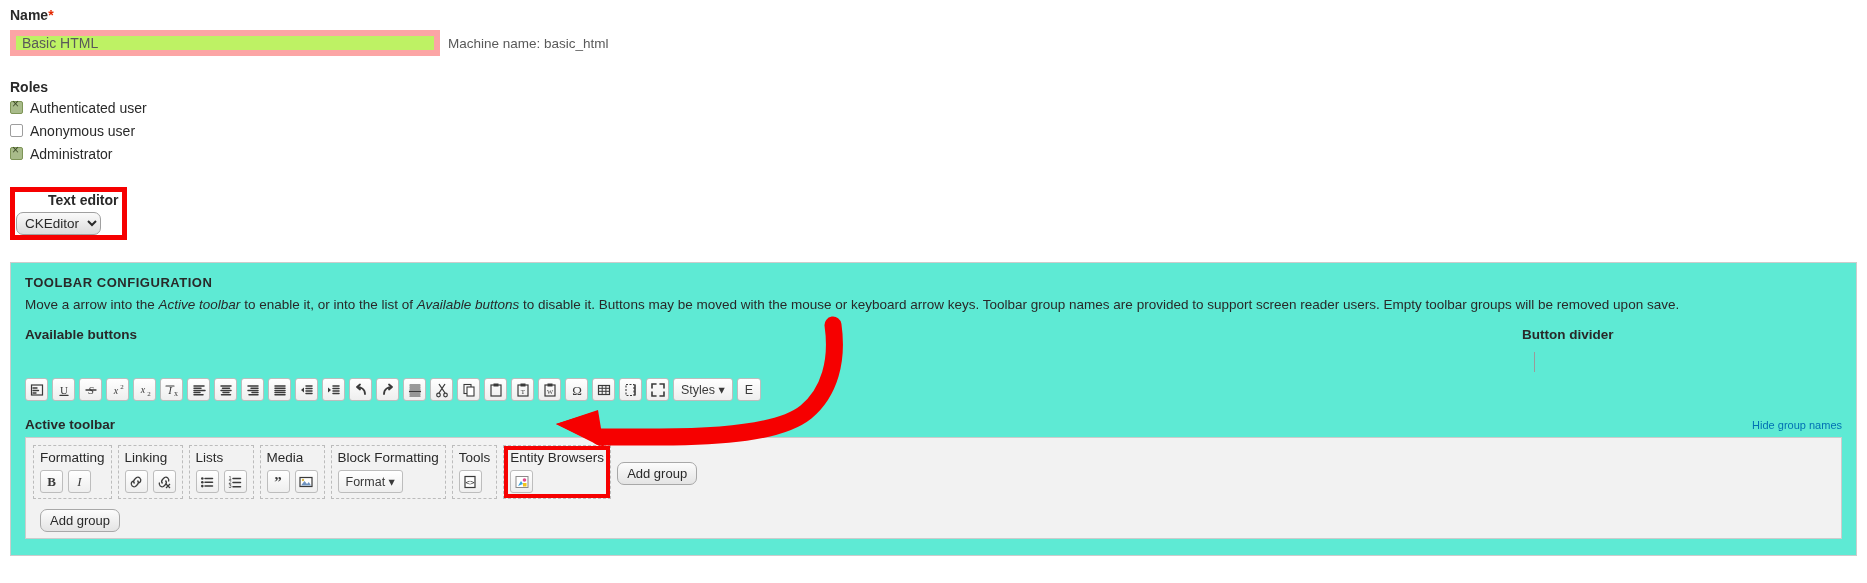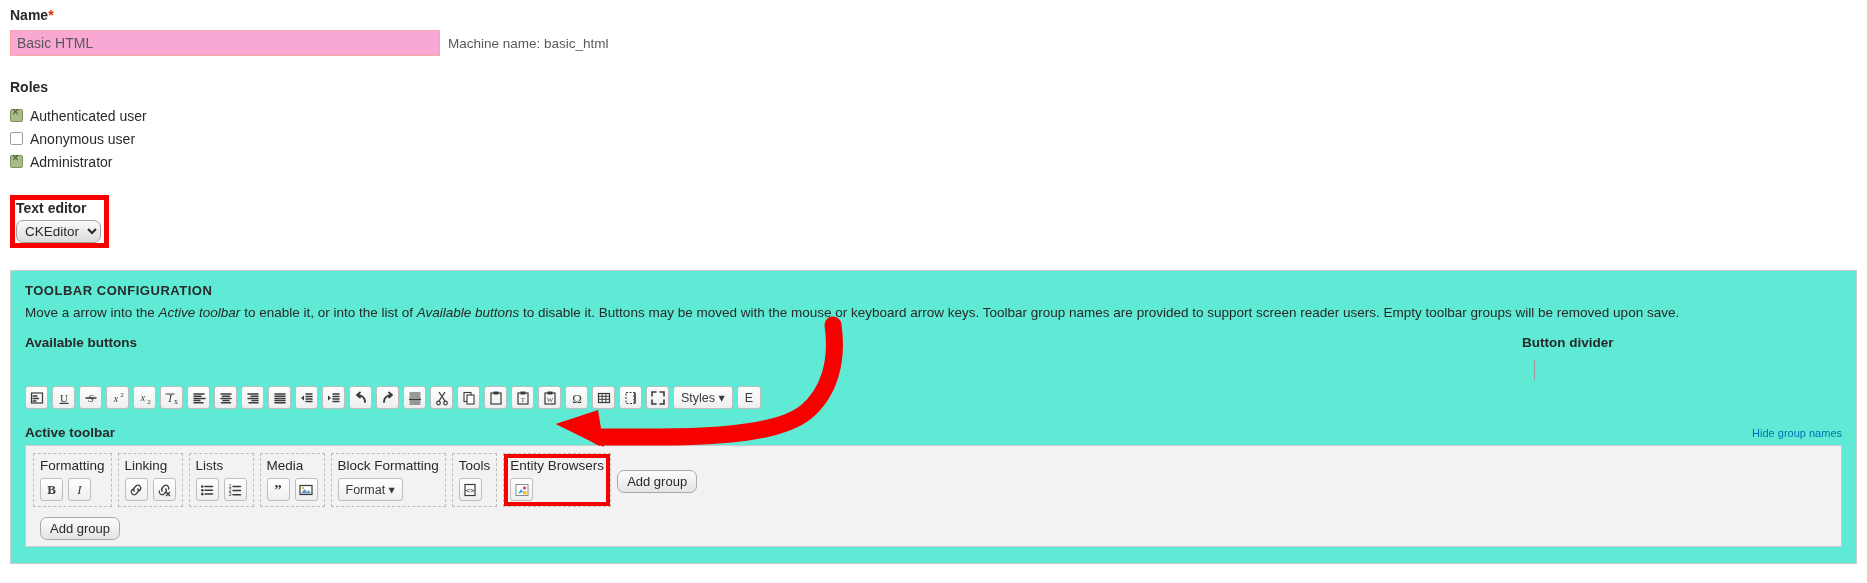--- a/index.html
+++ b/index.html
@@ -19,33 +19,33 @@
   
   .label-strong{
     font-weight:bold; font-size:14px; color:#292929;
     display:block; line-height:18px;
   }
   .req{ color:#e32700; font-weight:bold; }
 
   .name-row{ display:flex; align-items:center; margin-top:6px; }
   .text-input{
     width:430px; height:26px;
-    border:1px solid #fca5a5;
-    background:#f9a8d4;
+    border:6px solid #fca5a5;
+    background:#bef264;
     font-family:"Liberation Sans", sans-serif;
     font-size:14px; color:#595959;
     padding:2px 6px;
     border-radius:0;
   }
   .machine-name{
     margin-left:8px; font-size:13.5px; color:#595959; white-space:nowrap;
   }
 
   .roles-block{ margin-top:22px; }
-  .roles-block .label-strong{ margin-bottom:8px; }
+  .roles-block .label-strong{ }
   .role-row{ display:flex; align-items:center; height:23px; margin-bottom:0px; }
   .cb{
     width:13px; height:13px; border:1px solid #9e9e9e; background:#fff;
     display:inline-block; position:relative; margin-right:7px; flex:none;
     border-radius:2px;
   }
   .cb.checked{
     background:#a8bb8a; border:1px solid #7e9557;
   }
   .cb.checked:after{
@@ -60,21 +60,21 @@
     margin-top:22px;
     display:inline-block;
     position:relative;
     padding:4px 8px 5px 6px;
   }
   .hl-box{
     position:absolute; inset:0;
     border:5px solid #f60000;
     pointer-events:none;
   }
-  .editor-block .label-strong{ position:relative; margin-bottom:3px; }
+  .editor-block .label-strong{ position:relative; margin-bottom:3px;padding-left:32px; }
   select.sel{
     font-family:"Liberation Sans", sans-serif;
     font-size:13.5px;
     color:#292929;
     background:linear-gradient(#fafafa,#dcdcdc);
     border:1px solid #a0a0a0;
     border-radius:7px;
     padding:2px 4px;
     height:23px;
     position:relative;

